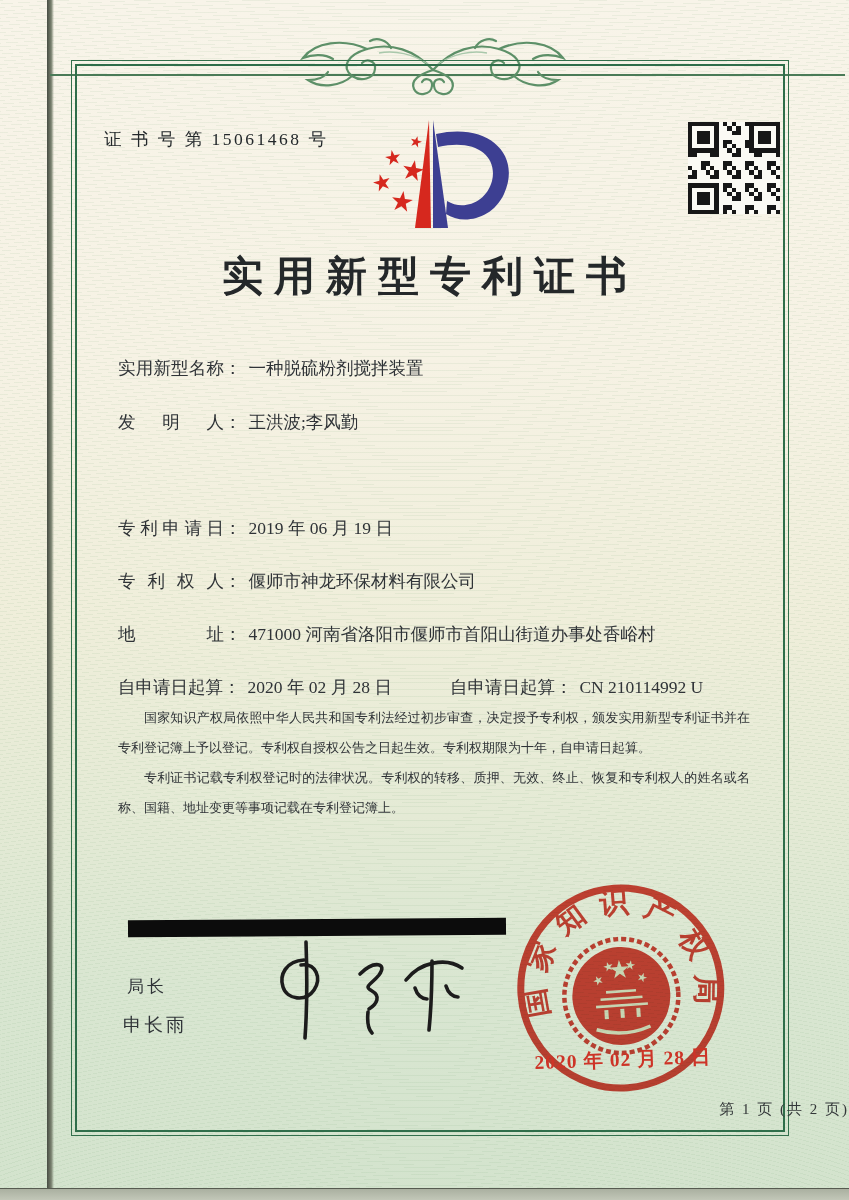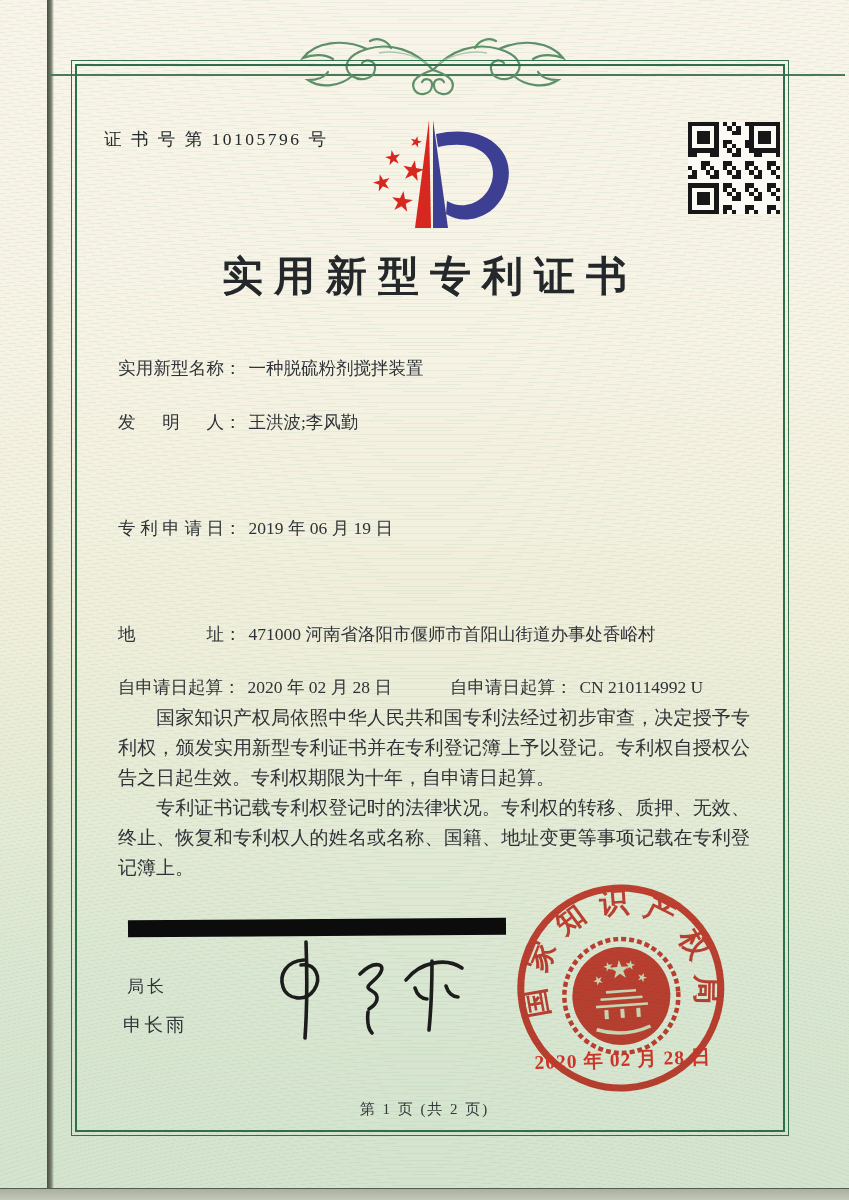--- a/index.html
+++ b/index.html
@@ -27,32 +27,32 @@
   .ornament{position:absolute;left:283px;top:28px;}
   .cert-no{position:absolute;left:104px;top:127px;font-size:17.5px;letter-spacing:2.5px;color:#23282b;}
   .logo{position:absolute;left:356px;top:110px;}
   .qr{position:absolute;left:688px;top:122px;}
   .title{position:absolute;left:0;right:0;top:249px;text-align:center;
     font-size:41px;font-weight:bold;letter-spacing:11px;text-indent:11px;color:#24282a;}
   .row{position:absolute;left:118px;font-size:17.5px;white-space:nowrap;color:#2f3337;}
   .flabel{display:inline-block;width:106px;text-align:justify;text-align-last:justify;}
   .fval{margin-left:7px;}
   .g2{margin-left:58px;}
-  .paras{position:absolute;left:118px;top:703px;width:632px;font-size:19px;
+  .paras{position:absolute;left:118px;top:703px;width:632px;font-size:13px;
     line-height:30px;text-align:justify;color:#2f3337;}
   .paras p{margin:0;text-indent:2em;}
   .blackbar{position:absolute;left:128px;top:919px;width:378px;height:17px;
     background:#0c0c0c;transform:rotate(-0.4deg);}
   .signer-title{position:absolute;left:127px;top:975px;font-size:17px;letter-spacing:3px;}
   .signer-name{position:absolute;left:123px;top:1012px;font-size:18.5px;letter-spacing:3px;}
   .signature{position:absolute;left:248px;top:930px;}
   .seal{position:absolute;left:510px;top:880px;mix-blend-mode:multiply;transform:rotate(-4deg);}
   .seal-date{position:absolute;left:503px;top:1046px;width:240px;text-align:center;
     color:#cd3427;font-size:19.5px;letter-spacing:1px;transform:rotate(-2deg);font-weight:bold;}
-  .page-footer{position:absolute;left:0;right:0;top:1100px;text-align:center;
+  .page-footer{position:absolute;left:0;right:0;top:1100px;text-align:right;
     font-size:15px;letter-spacing:2px;color:#34383a;}
   .back-note{position:absolute;left:0;right:0;top:1155px;text-align:left;
     font-size:16.5px;letter-spacing:5px;color:#3a3f42;margin-top:45px;}
 </style>
 </head>
 <body>
 
 <div class="page">
 
   <div class="edge-left"></div>
@@ -79,21 +79,21 @@
     <g fill="none" stroke="#a9c8ab" stroke-width="1.3">
       <path d="M155,36 C170,26 188,22 204,25"></path>
       <path d="M145,36 C130,26 112,22 96,25"></path>
     </g>
   </svg>
 
   <div class="frame-outer">
     <div class="frame-inner"></div>
   </div>
 
-  <div class="cert-no">证 书 号 第 10105796 号</div>
+  <div class="cert-no">证 书 号 第 15061468 号</div>
 
   <svg class="logo" width="188" height="128" viewBox="0 0 188 128">
     <defs>
       <path id="st" d="M0,-1 L0.224,-0.309 0.951,-0.309 0.363,0.118 0.588,0.809 0,0.382 -0.588,0.809 -0.363,0.118 -0.951,-0.309 -0.224,-0.309 Z"></path>
     </defs>
     <polygon points="73,10 75,118 59,118" fill="#d6281e"></polygon>
     <polygon points="77,10 92,118 77,118" fill="#3d3f92"></polygon>
     <path d="M80,24 C132,12 166,44 148,84 C136,110 106,115 90,104 L91,91 C107,101 130,93 136,71 C142,46 120,28 82,37 Z" fill="#3d3f92"></path>
     <g fill="#d6281e">
       <use href="#st" transform="translate(60,32) scale(6) rotate(15)"></use>
@@ -303,20 +303,23 @@
 
   <div class="row" style="top:356px">
     <span class="flabel">实用新型名称</span><span class="fcolon">：</span><span class="fval">一种脱硫粉剂搅拌装置</span>
   </div>
   <div class="row" style="top:410px">
     <span class="flabel">发明人</span><span class="fcolon">：</span><span class="fval">王洪波;李风勤</span>
   </div>
   <div class="row" style="top:516px">
     <span class="flabel">专利申请日</span><span class="fcolon">：</span><span class="fval">2019 年 06 月 19 日</span>
   </div>
+  <div class="row" style="top:569px">
+    <span class="flabel">专利权人</span><span class="fcolon">：</span><span class="fval">偃师市神龙环保材料有限公司</span>
+  </div>
   <div class="row" style="top:622px">
     <span class="flabel">地址</span><span class="fcolon">：</span><span class="fval">471000 河南省洛阳市偃师市首阳山街道办事处香峪村</span>
   </div>
   <div class="row" style="top:675px">
     <span>自申请日起算</span><span>：</span><span class="fval">2020 年 02 月 28 日</span><span class="g2">自申请日起算</span><span>：</span><span class="fval">CN 210114992 U</span>
   </div>
 
   <div class="paras">
     <p>国家知识产权局依照中华人民共和国专利法经过初步审查，决定授予专利权，颁发实用新型专利证书并在专利登记簿上予以登记。专利权自授权公告之日起生效。专利权期限为十年，自申请日起算。</p>
     <p>专利证书记载专利权登记时的法律状况。专利权的转移、质押、无效、终止、恢复和专利权人的姓名或名称、国籍、地址变更等事项记载在专利登记簿上。</p>

